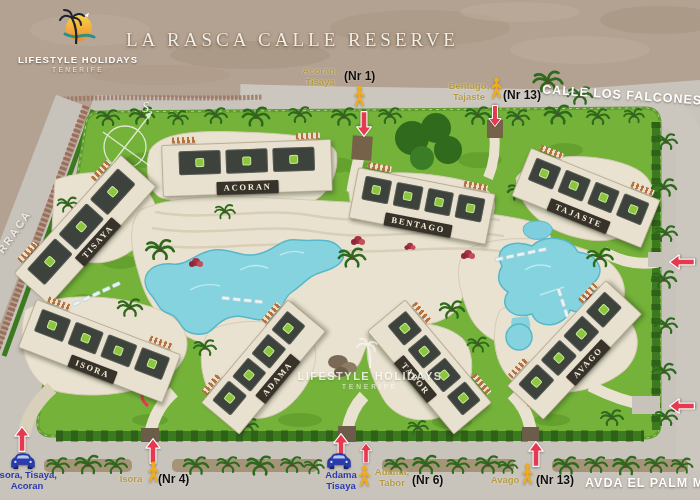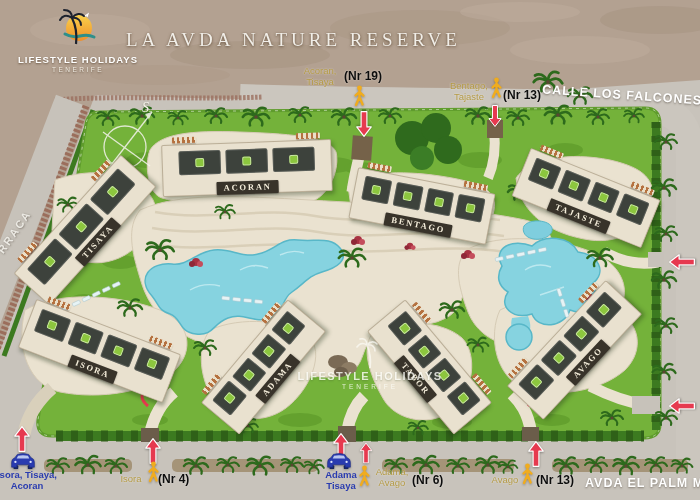--- a/index.html
+++ b/index.html
@@ -12,21 +12,21 @@
   .logo .l1{font-size:9.5px;font-weight:bold;letter-spacing:1px;text-shadow:0 1px 2px rgba(80,60,40,.7);}
   .logo .l2{font-size:6.5px;letter-spacing:2.5px;color:#efeae0;text-shadow:0 1px 2px rgba(80,60,40,.7);margin-top:1px;}
   .watermark{left:285px;top:338px;width:170px;text-align:center;color:#fdfdf8;opacity:.8;pointer-events:none;}
   .watermark .l1{font-size:11px;font-weight:bold;letter-spacing:1.5px;text-shadow:0 1px 2px rgba(60,80,40,.4);}
   .watermark .l2{font-size:6.5px;letter-spacing:3px;margin-top:1px;}
   .street{color:#fff;font-weight:bold;font-size:12.5px;letter-spacing:1px;text-shadow:0 1px 2px rgba(70,60,50,.55);white-space:nowrap;}
   .st-top{left:542px;top:88px;transform:rotate(4deg);}
   .st-bottom{left:585px;top:476px;}
   .st-left{left:0px;top:246px;transform:rotate(-55deg);transform-origin:0 50%;font-size:11px;letter-spacing:2px;color:#eceae4;}
   .lbl{position:absolute;text-align:center;line-height:1.12;}
-  .tan{color:#b49a45;font-weight:normal;font-size:9.5px;text-shadow:0 0 2px rgba(255,255,255,.65);}
+  .tan{color:#b49a45;font-weight:bold;font-size:9.5px;text-shadow:0 0 2px rgba(255,255,255,.65);}
   .nr{color:#0d0d0d;font-weight:bold;font-size:12px;white-space:nowrap;text-shadow:0 0 2px rgba(255,255,255,.5);}
   .blue{color:#2a3cb0;font-weight:bold;font-size:9.5px;}
   .s-label{left:142px;top:100px;font-family:"Liberation Serif",serif;font-size:14px;font-style:italic;color:#f7f4ec;text-shadow:0 1px 2px rgba(60,80,40,.6);}
   
   .bld{position:absolute;transform:rotate(var(--r));background:#e9e1cf;border:1px solid rgba(120,100,70,.4);border-radius:2px;box-shadow:2px 3px 4px rgba(30,45,20,.35);display:flex;gap:5px;align-items:flex-start;justify-content:center;padding:6px 8px 12px;}
   .panel{flex:1;height:24px;max-width:42px;background:#3d423c;border-radius:2px;position:relative;box-shadow:inset 0 0 0 1px rgba(255,255,255,.15);}
   .panel::after{content:"";position:absolute;left:50%;top:50%;width:9px;height:9px;transform:translate(-50%,-50%);background:#8cc63e;border-radius:2px;box-shadow:inset 0 0 0 1px rgba(255,255,255,.55);}
   .plaque{position:absolute;left:50%;bottom:-1px;transform:translateX(-50%);background:#38332a;color:#f5eedb;font-family:"Liberation Serif",serif;font-weight:600;font-size:8.5px;letter-spacing:1.8px;padding:1.5px 7px 2px;white-space:nowrap;border-radius:1px;box-shadow:0 1px 2px rgba(0,0,0,.35);}
   .awn{position:absolute;top:-8px;width:24px;height:6px;background:repeating-linear-gradient(90deg,#b5713f 0 2.5px,#eadfc8 2.5px 5px);border-radius:1px;box-shadow:0 1px 1px rgba(0,0,0,.25);}
   
@@ -394,21 +394,21 @@
     <svg width="46" height="46" viewBox="0 0 46 46" style="display:block;margin:0 auto">
       <circle cx="24" cy="20" r="13" fill="url(#sun)"></circle>
       <path d="M10 26 q7 4 15 2 q8 -2 14 1" stroke="#2e8f8a" stroke-width="3" fill="none" stroke-linecap="round"></path>
       <path d="M21 36 C22 28 21 18 17 10" stroke="#1d222e" stroke-width="2.2" fill="none"></path>
       <path d="M17 10 c-6 -4 -10 -2 -12 2 M17 10 c0 -6 -4 -8 -8 -8 M17 10 c4 -5 9 -5 12 -2 M17 10 c6 -1 9 3 9 7" stroke="#1d222e" stroke-width="2" fill="none" stroke-linecap="round"></path>
       <path d="M30 8 l3 -2 -1 3" stroke="#fff" stroke-width="1.2" fill="none"></path>
     </svg>
     <div class="l1">LIFESTYLE HOLIDAYS</div>
     <div class="l2">TENERIFE</div>
   </div>
-  <div class="abs title">LA AVDA NATURE RESERVE</div>
+  <div class="abs title">LA RASCA CALLE RESERVE</div>
 
   <div class="abs watermark">
     <svg width="30" height="32" viewBox="0 0 30 32" style="display:block;margin:0 auto;opacity:.85">
       <path d="M15 30 C16 22 15 14 12 7" stroke="#fdfdf8" stroke-width="1.8" fill="none"></path>
       <path d="M12 7 c-5 -3 -8 -1 -10 2 M12 7 c0 -5 -3 -7 -7 -6 M12 7 c3 -4 8 -4 10 -1 M12 7 c5 -1 8 2 8 6" stroke="#fdfdf8" stroke-width="1.6" fill="none" stroke-linecap="round"></path>
     </svg>
     <div class="l1">LIFESTYLE HOLIDAYS</div>
     <div class="l2">TENERIFE</div>
   </div>
 
@@ -494,28 +494,28 @@
         <use href="#carSym"></use>
       </svg>
     </div>
   <div class="car" style="left:324px;top:452px">
       <svg viewBox="0 0 30 20">
         <use href="#carSym"></use>
       </svg>
     </div>
 
   <div class="lbl tan" style="left:294px;top:66px;width:52px">Acoran, Tisaya</div>
-  <div class="lbl nr" style="left:344px;top:70px">(Nr 19)</div>
+  <div class="lbl nr" style="left:344px;top:70px">(Nr 1)</div>
   <div class="lbl tan" style="left:446px;top:81px;width:46px">Bentago, Tajaste</div>
   <div class="lbl nr" style="left:503px;top:89px">(Nr 13)</div>
 
   <div class="lbl blue" style="left:-8px;top:470px;width:70px">Isora, Tisaya, Acoran</div>
   <div class="lbl tan" style="left:114px;top:474px;width:34px">Isora</div>
   <div class="lbl nr" style="left:158px;top:473px">(Nr 4)</div>
 
   <div class="lbl blue" style="left:321px;top:470px;width:40px">Adama Tisaya</div>
-  <div class="lbl tan" style="left:372px;top:467px;width:40px">Adama, Avago</div>
+  <div class="lbl tan" style="left:372px;top:467px;width:40px">Adama, Tabor</div>
   <div class="lbl nr" style="left:412px;top:474px">(Nr 6)</div>
 
   <div class="lbl tan" style="left:488px;top:475px;width:34px">Avago</div>
   <div class="lbl nr" style="left:536px;top:474px">(Nr 13)</div>
 
 </div>
 
 </body></html>

